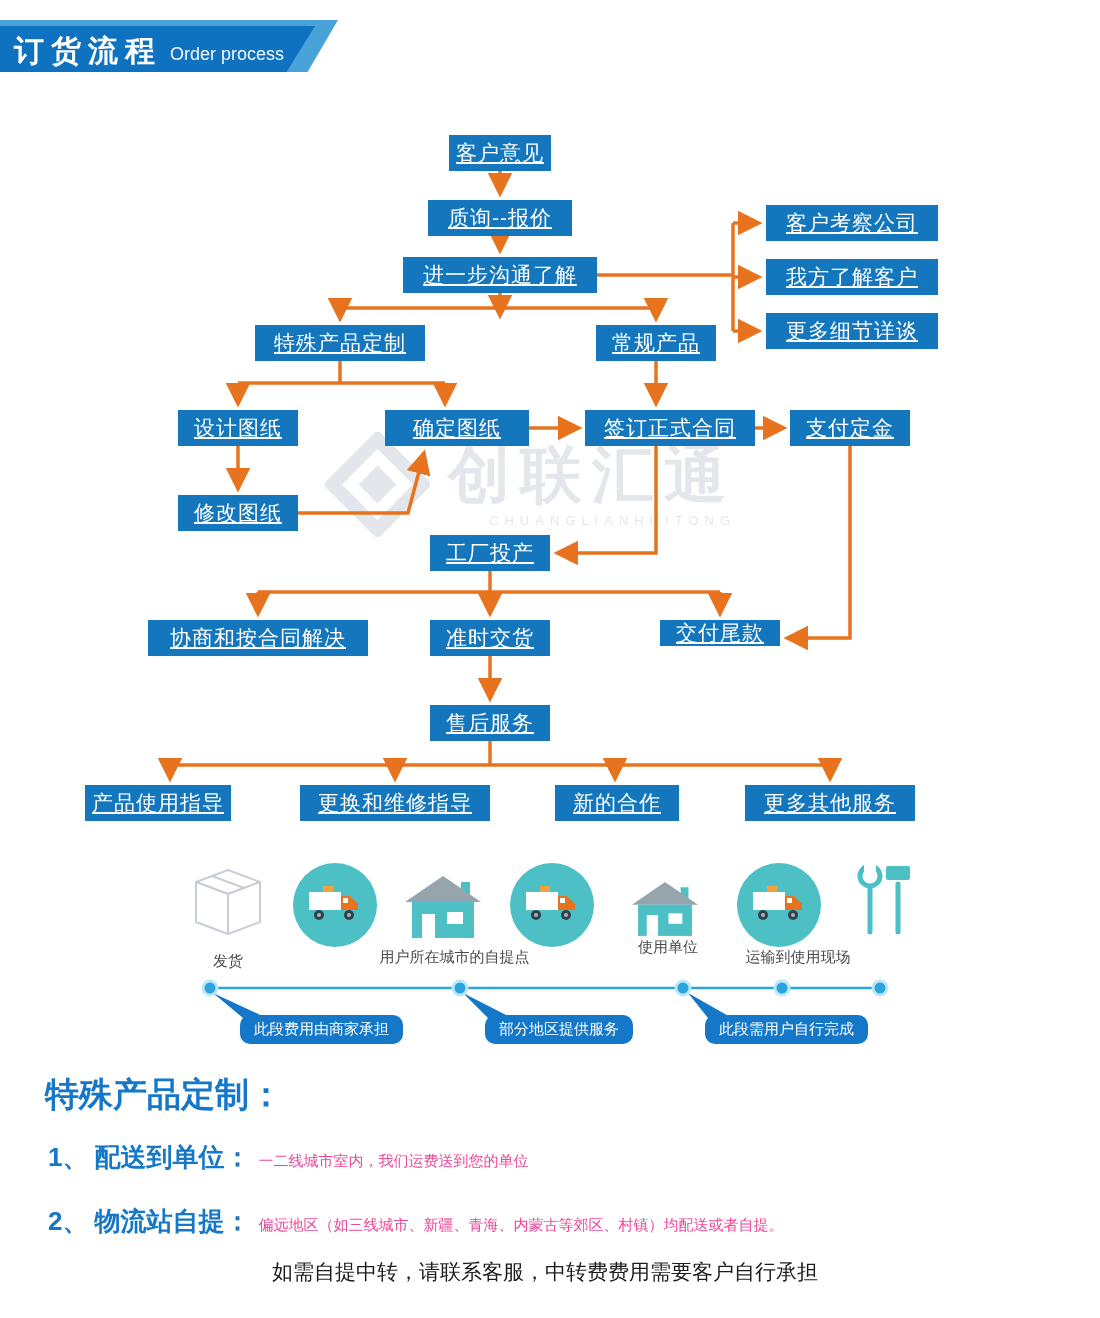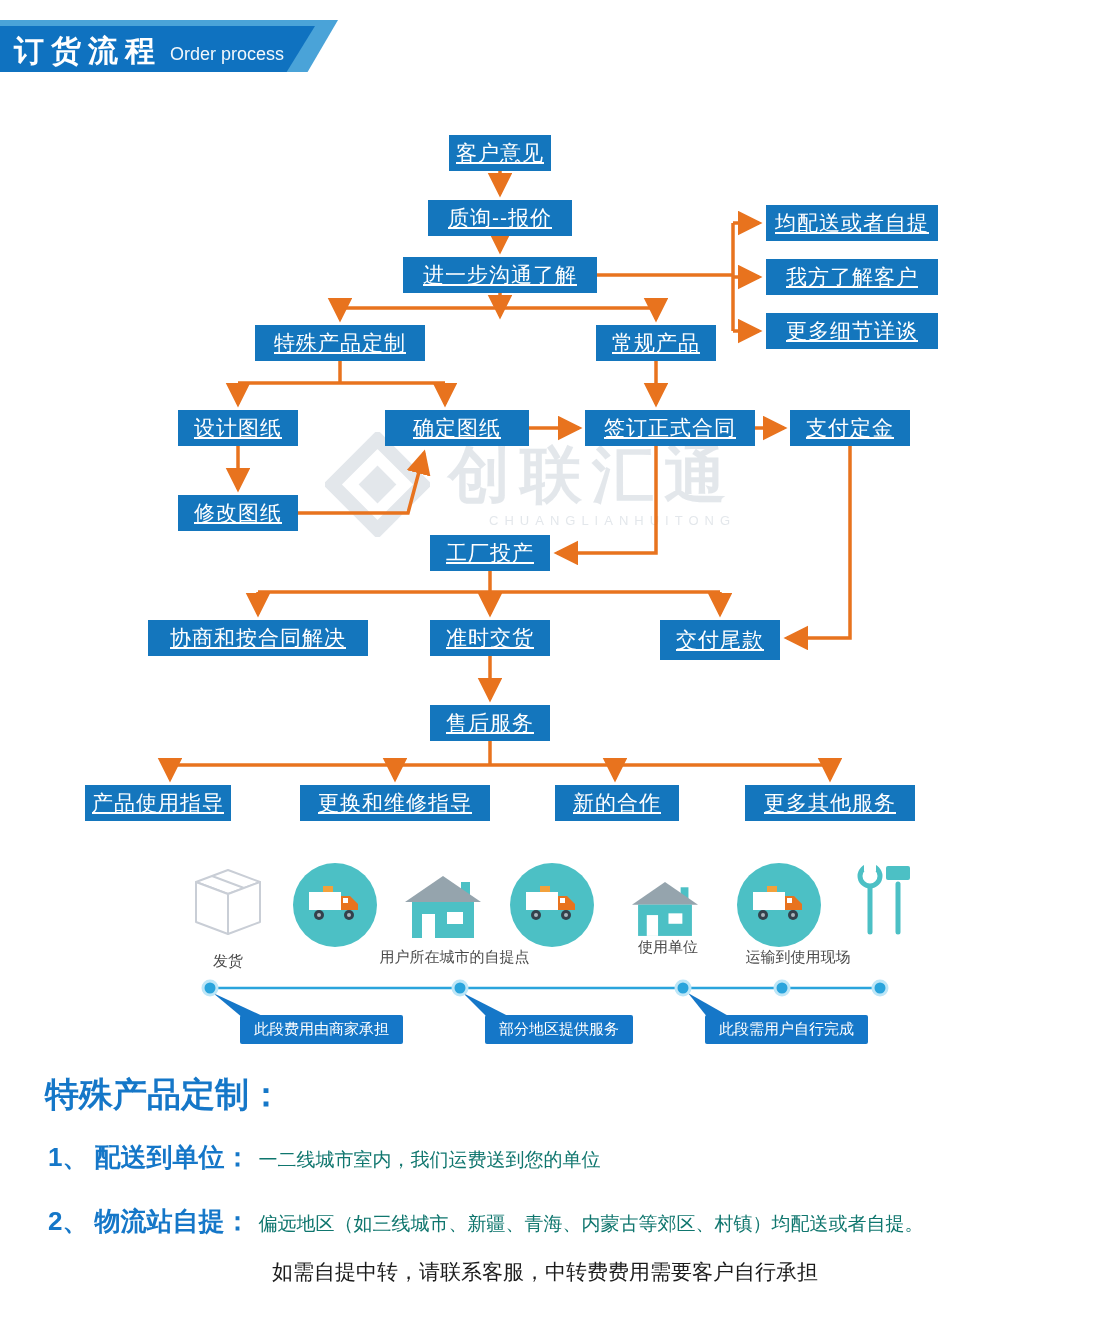--- a/index.html
+++ b/index.html
@@ -27,28 +27,28 @@
   .overlay{position:absolute;left:0;top:0;z-index:2;pointer-events:none;}
 
   
   .tcircle{position:absolute;width:84px;height:84px;border-radius:50%;background:#4cc0c5;
     display:flex;align-items:center;justify-content:center;z-index:3;}
   .ship-box,.house,.tools{position:absolute;z-index:3;}
   .icon-label{position:absolute;font-size:15px;color:#4a4a4a;z-index:3;text-align:center;white-space:nowrap;}
 
   
   .tag{position:absolute;background:#1577c8;color:#ffffff;font-size:15px;padding:5px 14px;
-    border-radius:2px;z-index:3;white-space:nowrap;}
+    border-radius:10px;z-index:3;white-space:nowrap;}
 
   
   .reminder-title{position:absolute;left:45px;top:1052px;font-size:34px;font-weight:bold;color:#1577c8;z-index:3;}
   .reminder-item{position:absolute;left:48px;display:flex;align-items:baseline;z-index:3;white-space:nowrap;}
   .r-no,.r-label{font-size:26px;font-weight:bold;color:#1577c8;}
   .r-no{margin-right:6px;}
-  .r-text{font-size:19px;color:#0f766e;margin-left:8px;}
+  .r-text{font-size:15px;color:#ec4899;margin-left:8px;}
   .r-text2{position:absolute;left:272px;top:1238px;font-size:21px;color:#1b1b1b;z-index:3;white-space:nowrap;}
 
   .footer-bar{position:absolute;left:0;bottom:0;width:100%;height:20px;background:#1478c2;z-index:4;}
 </style>
 </head>
 <body>
 
 <div class="page">
 
   <div class="hdr-accent"></div>
@@ -119,34 +119,34 @@
       <circle cx="460" cy="968" r="7" fill="#2aa4dc" stroke="#bde6f7" stroke-width="3"></circle>
       <circle cx="683" cy="968" r="7" fill="#2aa4dc" stroke="#bde6f7" stroke-width="3"></circle>
       <circle cx="782" cy="968" r="7" fill="#2aa4dc" stroke="#bde6f7" stroke-width="3"></circle>
       <circle cx="880" cy="968" r="7" fill="#2aa4dc" stroke="#bde6f7" stroke-width="3"></circle>
     </g>
   </svg>
 
   <div class="fnode" style="left:449px;top:115px;width:102px;height:36px">客户意见</div>
   <div class="fnode" style="left:428px;top:180px;width:144px;height:36px">质询--报价</div>
   <div class="fnode" style="left:403px;top:237px;width:194px;height:36px">进一步沟通了解</div>
-  <div class="fnode" style="left:766px;top:185px;width:172px;height:36px">均配送或者自提</div>
+  <div class="fnode" style="left:766px;top:185px;width:172px;height:36px">客户考察公司</div>
   <div class="fnode" style="left:766px;top:239px;width:172px;height:36px">我方了解客户</div>
   <div class="fnode" style="left:766px;top:293px;width:172px;height:36px">更多细节详谈</div>
   <div class="fnode" style="left:255px;top:305px;width:170px;height:36px">特殊产品定制</div>
   <div class="fnode" style="left:596px;top:305px;width:120px;height:36px">常规产品</div>
   <div class="fnode" style="left:178px;top:390px;width:120px;height:36px">设计图纸</div>
   <div class="fnode" style="left:385px;top:390px;width:144px;height:36px">确定图纸</div>
   <div class="fnode" style="left:585px;top:390px;width:170px;height:36px">签订正式合同</div>
   <div class="fnode" style="left:790px;top:390px;width:120px;height:36px">支付定金</div>
   <div class="fnode" style="left:178px;top:475px;width:120px;height:36px">修改图纸</div>
   <div class="fnode" style="left:430px;top:515px;width:120px;height:36px">工厂投产</div>
   <div class="fnode" style="left:148px;top:600px;width:220px;height:36px">协商和按合同解决</div>
   <div class="fnode" style="left:430px;top:600px;width:120px;height:36px">准时交货</div>
-  <div class="fnode" style="left:660px;top:600px;width:120px;height:40px">交付尾款</div>
+  <div class="fnode" style="left:660px;top:600px;width:120px;height:26px">交付尾款</div>
   <div class="fnode" style="left:430px;top:685px;width:120px;height:36px">售后服务</div>
   <div class="fnode" style="left:85px;top:765px;width:146px;height:36px">产品使用指导</div>
   <div class="fnode" style="left:300px;top:765px;width:190px;height:36px">更换和维修指导</div>
   <div class="fnode" style="left:555px;top:765px;width:124px;height:36px">新的合作</div>
   <div class="fnode" style="left:745px;top:765px;width:170px;height:36px">更多其他服务</div>
 
   <div class="ship-box" style="left:193px;top:846px">
     <svg width="70" height="72" viewBox="0 0 70 72">
       <g stroke="#c9ced6" stroke-width="2" fill="#ffffff" stroke-linejoin="round">
         <polygon points="35,4 67,16 35,28 3,16"></polygon>

